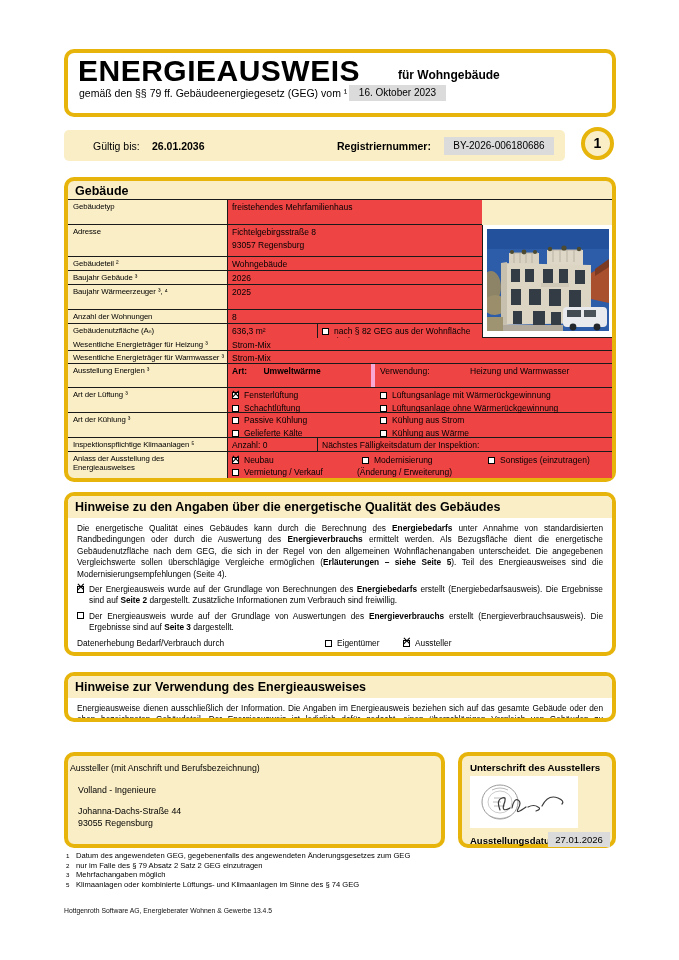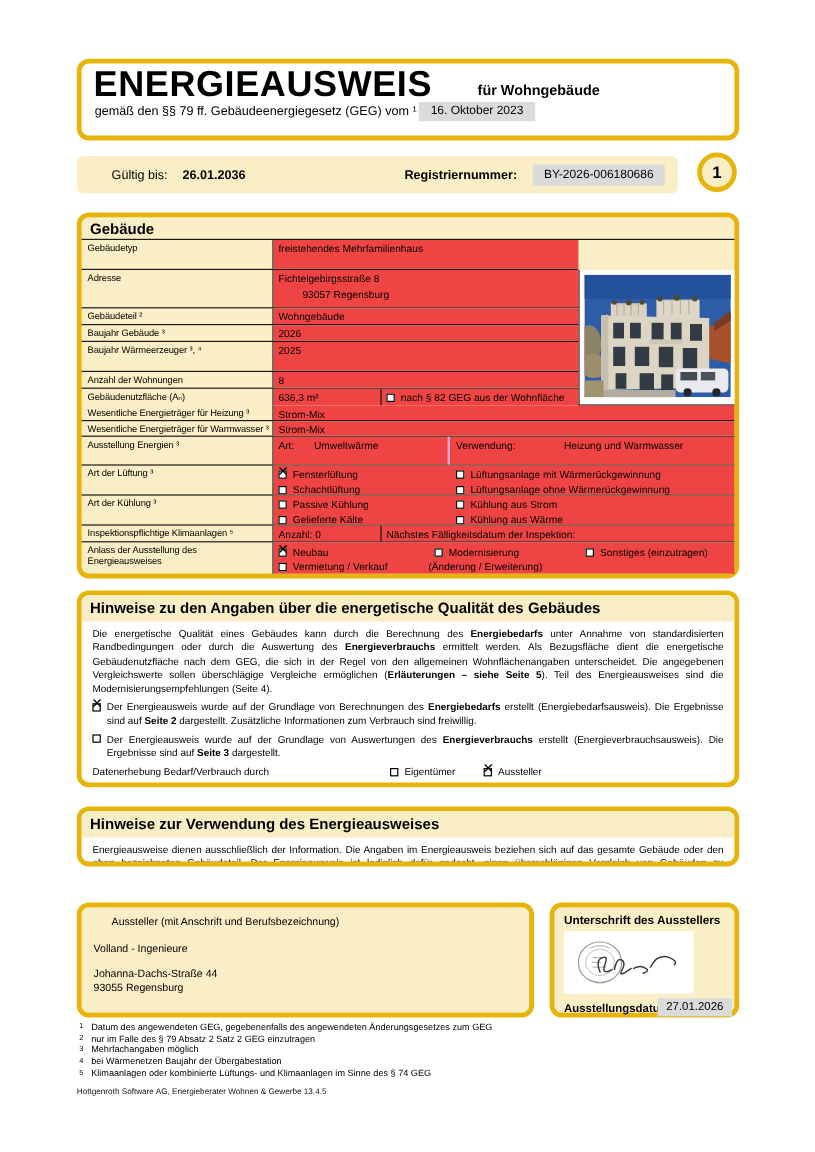--- a/index.html
+++ b/index.html
@@ -51,44 +51,44 @@
   .geb-table { border-top: 1px solid #1a1a1a; font-size: 8.5px; }
   .geb-top { display: flex; align-items: flex-end; }
   .geb-left { width: 414px; }
   .photo-panel { width: 130px; background: #fff; border-left: 1px solid #1a1a1a; border-bottom: 1px solid #1a1a1a; padding: 4px; }
   .trow { display: flex; border-bottom: 1px solid #1a1a1a; }
   .tlabel {
     width: 160px; flex-shrink: 0; padding: 2px 3px 0 5px;
     font-size: 7.8px; letter-spacing: -0.1px; border-right: 1px solid #1a1a1a;
   }
   .tval { flex: 1; background: #ef4444; padding: 2px 4px 0; position: relative; }
-  .tval .line2 { margin-top: 3px; margin-left: 20px; }
+  .tval .line2 { margin-top: 3px; }
   .v-split { display: flex; padding: 0; }
   .v-split .ca { width: 90px; padding: 2px 4px 0; border-right: 1px solid #1a1a1a; }
   .v-split .cbb { flex: 1; padding: 2px 4px 0; }
   .cols { display: flex; padding: 0; }
   .cols .c1 { width: 147px; padding: 2px 4px 0; }
-  .cols .c1.brd { border-right: 2px solid #f9a8d4; }
+  .cols .c1.brd { border-right: 4px solid #f9a8d4; font-weight: bold; }
   .cols .c2 { flex: 1; padding: 2px 5px 0; }
   .opt { margin-bottom: 3px; white-space: nowrap; }
   .abs { position: absolute; white-space: nowrap; }
 
   
   .note-box { position: absolute; left: 64px; width: 552px; background: #fff; overflow: hidden; }
   .note-title { background: #faeec6; font-size: 12.5px; font-weight: bold; padding: 4px 7px 4px; }
   .note-body { padding: 5px 9px 7px; font-size: 8.3px; line-height: 11.4px; text-align: justify; }
   .note-body p { margin-bottom: 4px; }
   .citem { display: flex; margin-bottom: 4px; }
   .citem .cb { margin-top: 1.5px; }
   .citem .ct { flex: 1; text-align: justify; }
   .drow { position: relative; height: 13px; margin-bottom: 3px; }
 
   
   .issuer-box { position: absolute; left: 64px; top: 752px; width: 381px; height: 96px; font-size: 8.8px; }
-  .issuer-box .lab { position: absolute; left: 25px; top: 7px; }
+  .issuer-box .lab { position: absolute; left: 2px; top: 7px; }
   .issuer-box .nm  { position: absolute; left: 10px; top: 29px; }
   .issuer-box .st  { position: absolute; left: 10px; top: 50px; }
   .issuer-box .ct2 { position: absolute; left: 10px; top: 62px; }
 
   .sig-box { position: absolute; left: 458px; top: 752px; width: 158px; height: 96px; font-size: 9.5px; }
   .sig-box .lab { position: absolute; left: 8px; top: 6px; font-weight: bold; font-size: 9.8px; white-space: nowrap; }
   .sig-panel { position: absolute; left: 8px; top: 20px; width: 108px; height: 52px; background: #fff; }
   .sig-date-label { position: absolute; left: 8px; top: 79px; font-weight: bold; }
   .sig-date { position: absolute; left: 86px; top: 76px; width: 62px; height: 15px; font-size: 9.5px; line-height: 15px; }
 
@@ -362,24 +362,20 @@
       </div>
     <div class="fn">
         <span class="n">2</span>
         <span>nur im Falle des § 79 Absatz 2 Satz 2 GEG einzutragen</span>
       </div>
     <div class="fn">
         <span class="n">3</span>
         <span>Mehrfachangaben möglich</span>
       </div>
     <div class="fn">
-        <span class="n">4</span>
-        <span>bei Wärmenetzen Baujahr der Übergabestation</span>
-      </div>
-    <div class="fn">
         <span class="n">5</span>
         <span>Klimaanlagen oder kombinierte Lüftungs- und Klimaanlagen im Sinne des § 74 GEG</span>
       </div>
   </div>
 
   <div class="footer">Hottgenroth Software AG, Energieberater Wohnen &amp; Gewerbe 13.4.5</div>
 
 </div>
 
 </body></html>

